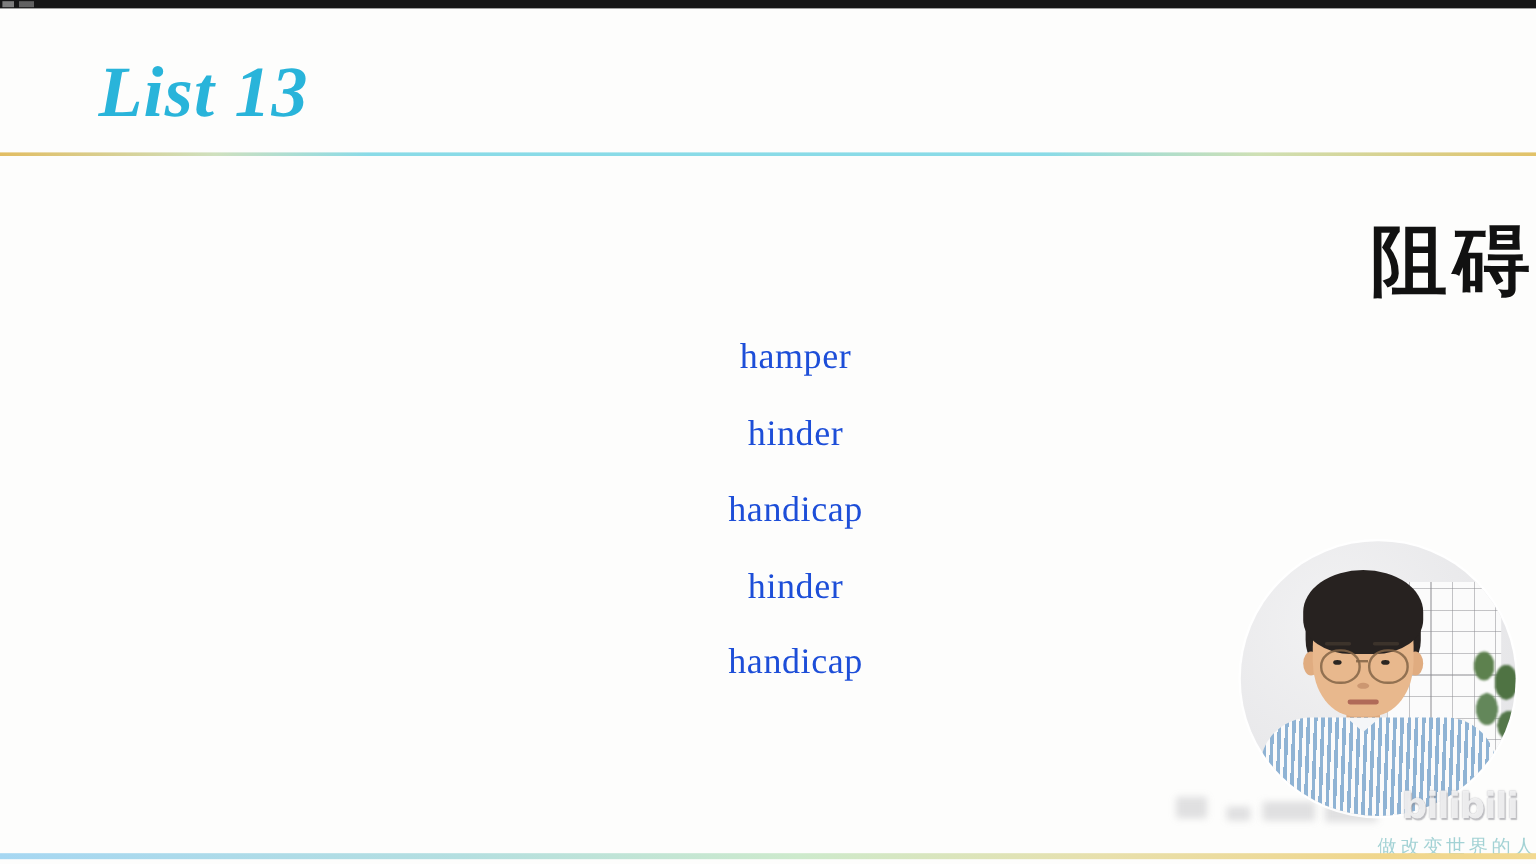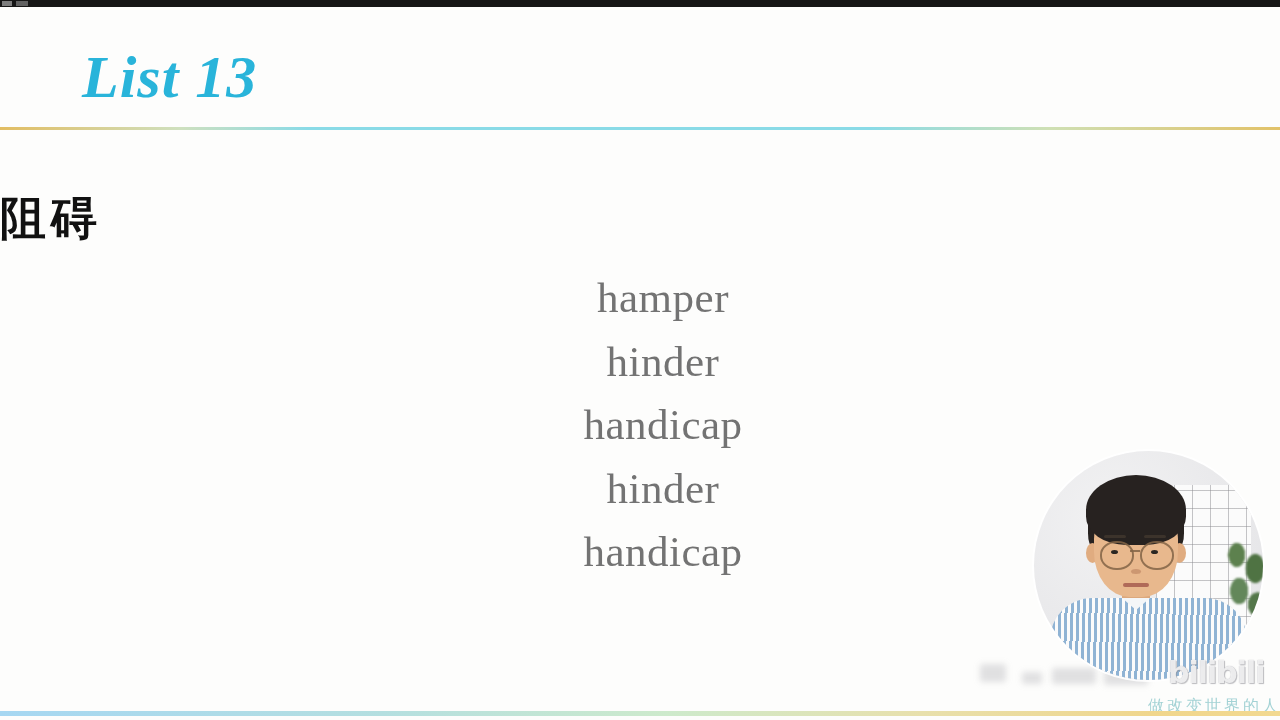--- a/index.html
+++ b/index.html
@@ -20,29 +20,29 @@
   .divider-top{
     position:absolute;left:0;top:127px;width:1280px;height:3px;
     background:linear-gradient(90deg,#e2bd62 0%,#cfe0be 14%,#8adbe7 24%,#8adbe7 68%,#cfe0b4 82%,#e2c268 100%);
   }
   .divider-bottom{
     position:absolute;left:0;top:711px;width:1280px;height:5px;
     background:linear-gradient(90deg,#a6d7f2 0%,#b4dfe0 30%,#cdeacc 52%,#e8e0ac 72%,#f0d68c 90%,#f2d991 100%);
   }
   
   .topic-cn{
-    position:absolute;left:0;top:183px;width:1280px;text-align:left;
+    position:absolute;left:0;top:183px;width:1280px;text-align:right;
     font-family:"DejaVu Sans","Liberation Sans",sans-serif;
-    font-weight:bold;font-size:46px;line-height:70px;color:#111;letter-spacing:5px;
+    font-weight:bold;font-size:64px;line-height:70px;color:#111;letter-spacing:5px;
   }
   .word-list{
     position:absolute;left:0;top:266px;width:1280px;text-align:center;
   }
   .word-item{
-    font-size:43px;line-height:63.5px;color:#737373;letter-spacing:.5px;padding-left:46px;
+    font-size:30px;line-height:63.5px;color:#1d4ed8;letter-spacing:.5px;padding-left:46px;
   }
   
   .webcam{
     position:absolute;left:1034px;top:451px;width:229px;height:229px;
     border-radius:50%;overflow:hidden;
     background:radial-gradient(circle at 35% 30%,#f2f2f3 0%,#e9e9eb 55%,#e2e2e5 100%);
     box-shadow:0 0 0 2px rgba(255,255,255,.9);
   }
   .grid-wall{
     position:absolute;left:122px;top:34px;width:95px;height:168px;background:#fbfbfb;

